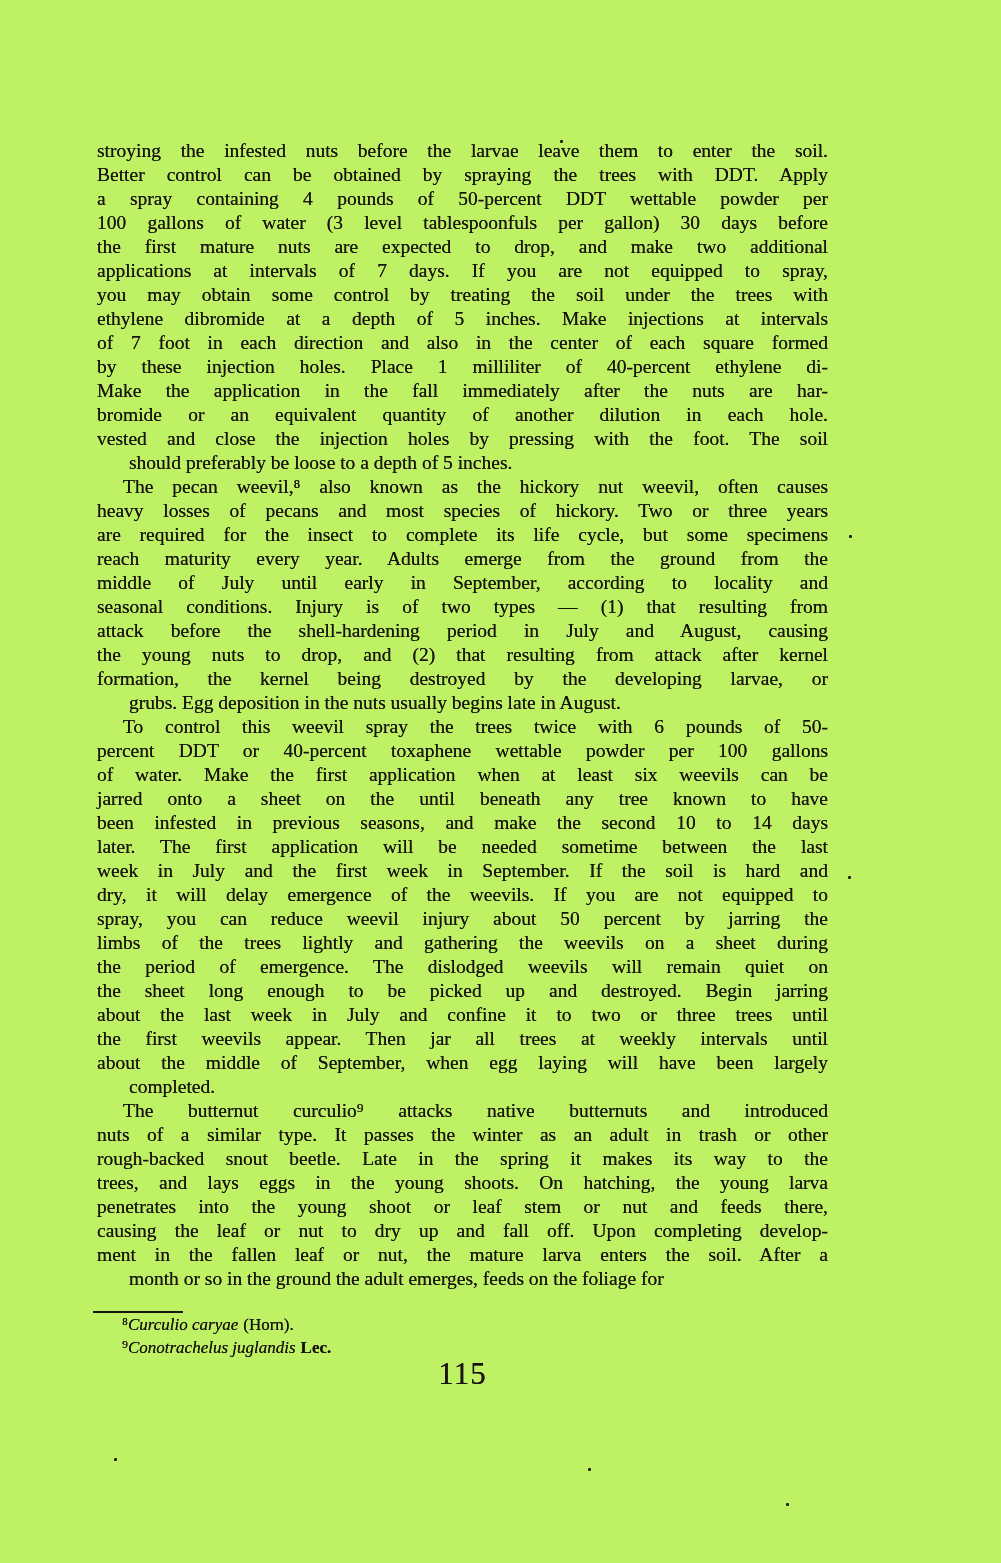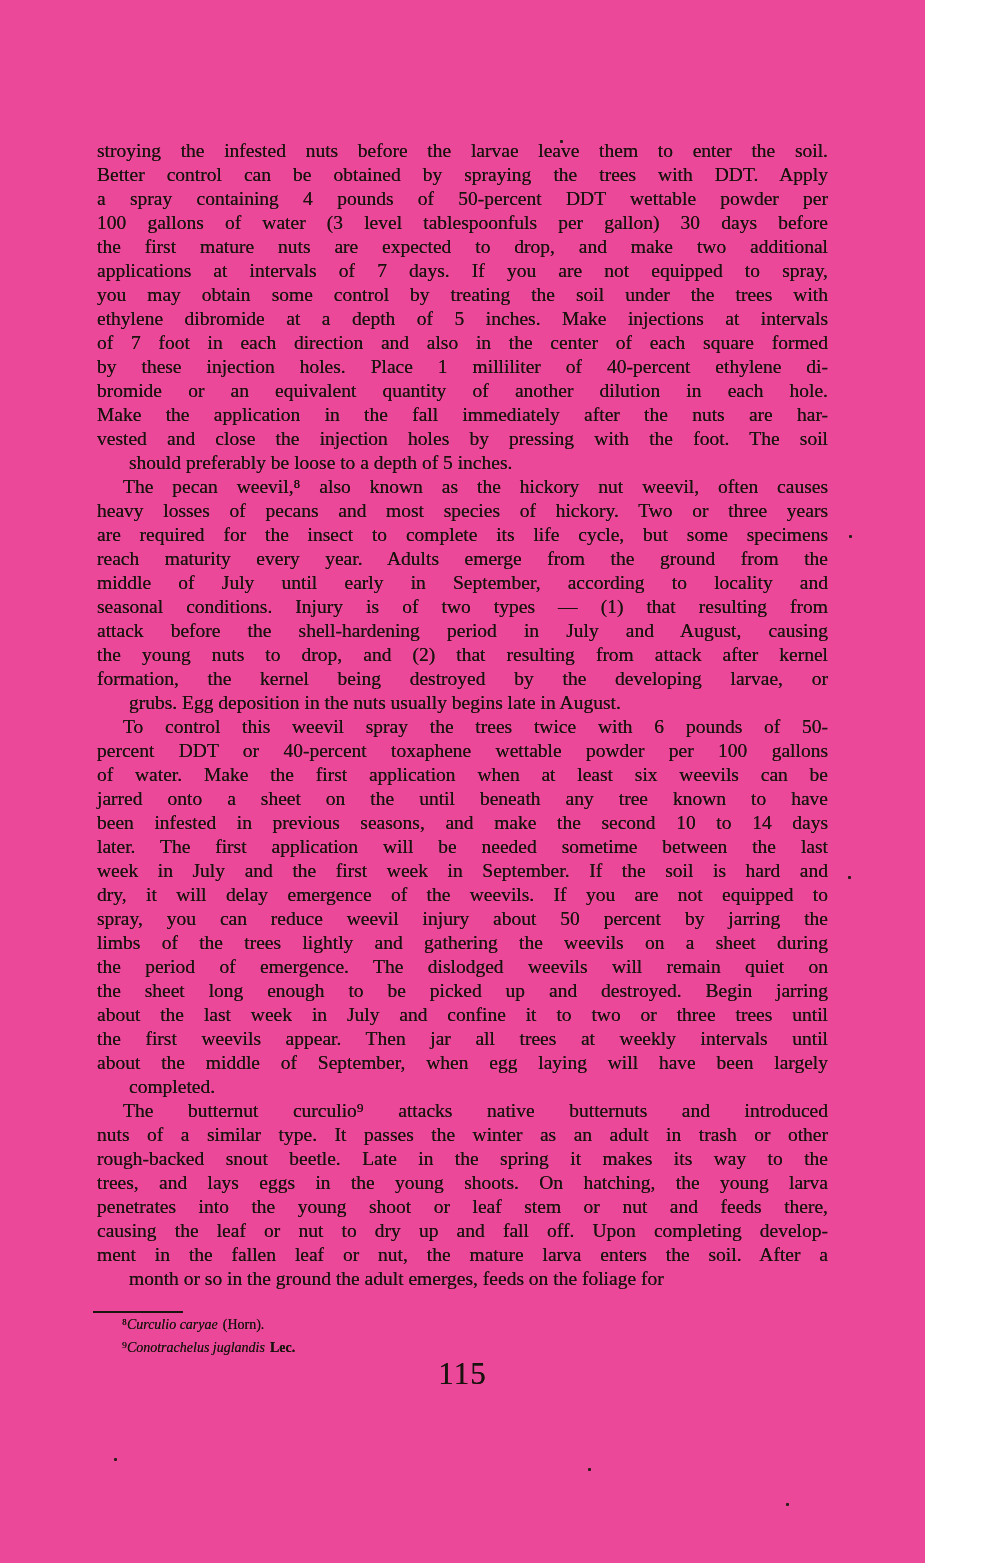--- a/index.html
+++ b/index.html
@@ -2,23 +2,23 @@
 <html><head>
 <meta charset="utf-8">
 <style>
   html, body {
     margin: 0;
     padding: 0;
     background: #ffffff;
   }
   .page {
     position: relative;
-    width: 925px;
+    width: 1001px;
     height: 1563px;
-    background: #ec4899;
+    background: #bef264;
     overflow: hidden;
     font-family: "Liberation Serif", "DejaVu Serif", serif;
     color: #18130e;
   }
   .text-block {
     position: absolute;
     left: 97px;
     top: 139px;
     width: 731px;
   }
@@ -48,21 +48,21 @@
     height: 2px;
     background: #1a1510;
   }
   .footnotes {
     position: absolute;
     left: 97px;
     top: 1314px;
     width: 731px;
   }
   .footnote {
-    font-size: 14px;
+    font-size: 17px;
     line-height: 22.5px;
     padding-left: 25px;
     text-shadow: 0 0 0.4px rgba(22, 16, 10, 0.85);
   }
   .fn-species { font-style: italic; }
   .fn-authority { font-style: normal; margin-left: 5px; }
   .fn-authority.bold { font-weight: bold; }
   .page-number {
     position: absolute;
     left: 97px;
@@ -90,22 +90,22 @@
         <div class="line">stroying the infested nuts before the larvae leave them to enter the soil.</div>
         <div class="line">Better control can be obtained by spraying the trees with DDT. Apply</div>
         <div class="line">a spray containing 4 pounds of 50-percent DDT wettable powder per</div>
         <div class="line">100 gallons of water (3 level tablespoonfuls per gallon) 30 days before</div>
         <div class="line">the first mature nuts are expected to drop, and make two additional</div>
         <div class="line">applications at intervals of 7 days. If you are not equipped to spray,</div>
         <div class="line">you may obtain some control by treating the soil under the trees with</div>
         <div class="line">ethylene dibromide at a depth of 5 inches. Make injections at intervals</div>
         <div class="line">of 7 foot in each direction and also in the center of each square formed</div>
         <div class="line">by these injection holes. Place 1 milliliter of 40-percent ethylene di-</div>
+        <div class="line">Make the application in the fall immediately after the nuts are har-</div>
         <div class="line">bromide or an equivalent quantity of another dilution in each hole.</div>
-        <div class="line">Make the application in the fall immediately after the nuts are har-</div>
         <div class="line">vested and close the injection holes by pressing with the foot. The soil</div>
         <div class="line para-end">should preferably be loose to a depth of 5 inches.</div>
       </div>
       <div class="para">
         <div class="line indent">The pecan weevil,⁸ also known as the hickory nut weevil, often causes</div>
         <div class="line">heavy losses of pecans and most species of hickory. Two or three years</div>
         <div class="line">are required for the insect to complete its life cycle, but some specimens</div>
         <div class="line">reach maturity every year. Adults emerge from the ground from the</div>
         <div class="line">middle of July until early in September, according to locality and</div>
         <div class="line">seasonal conditions. Injury is of two types — (1) that resulting from</div>

